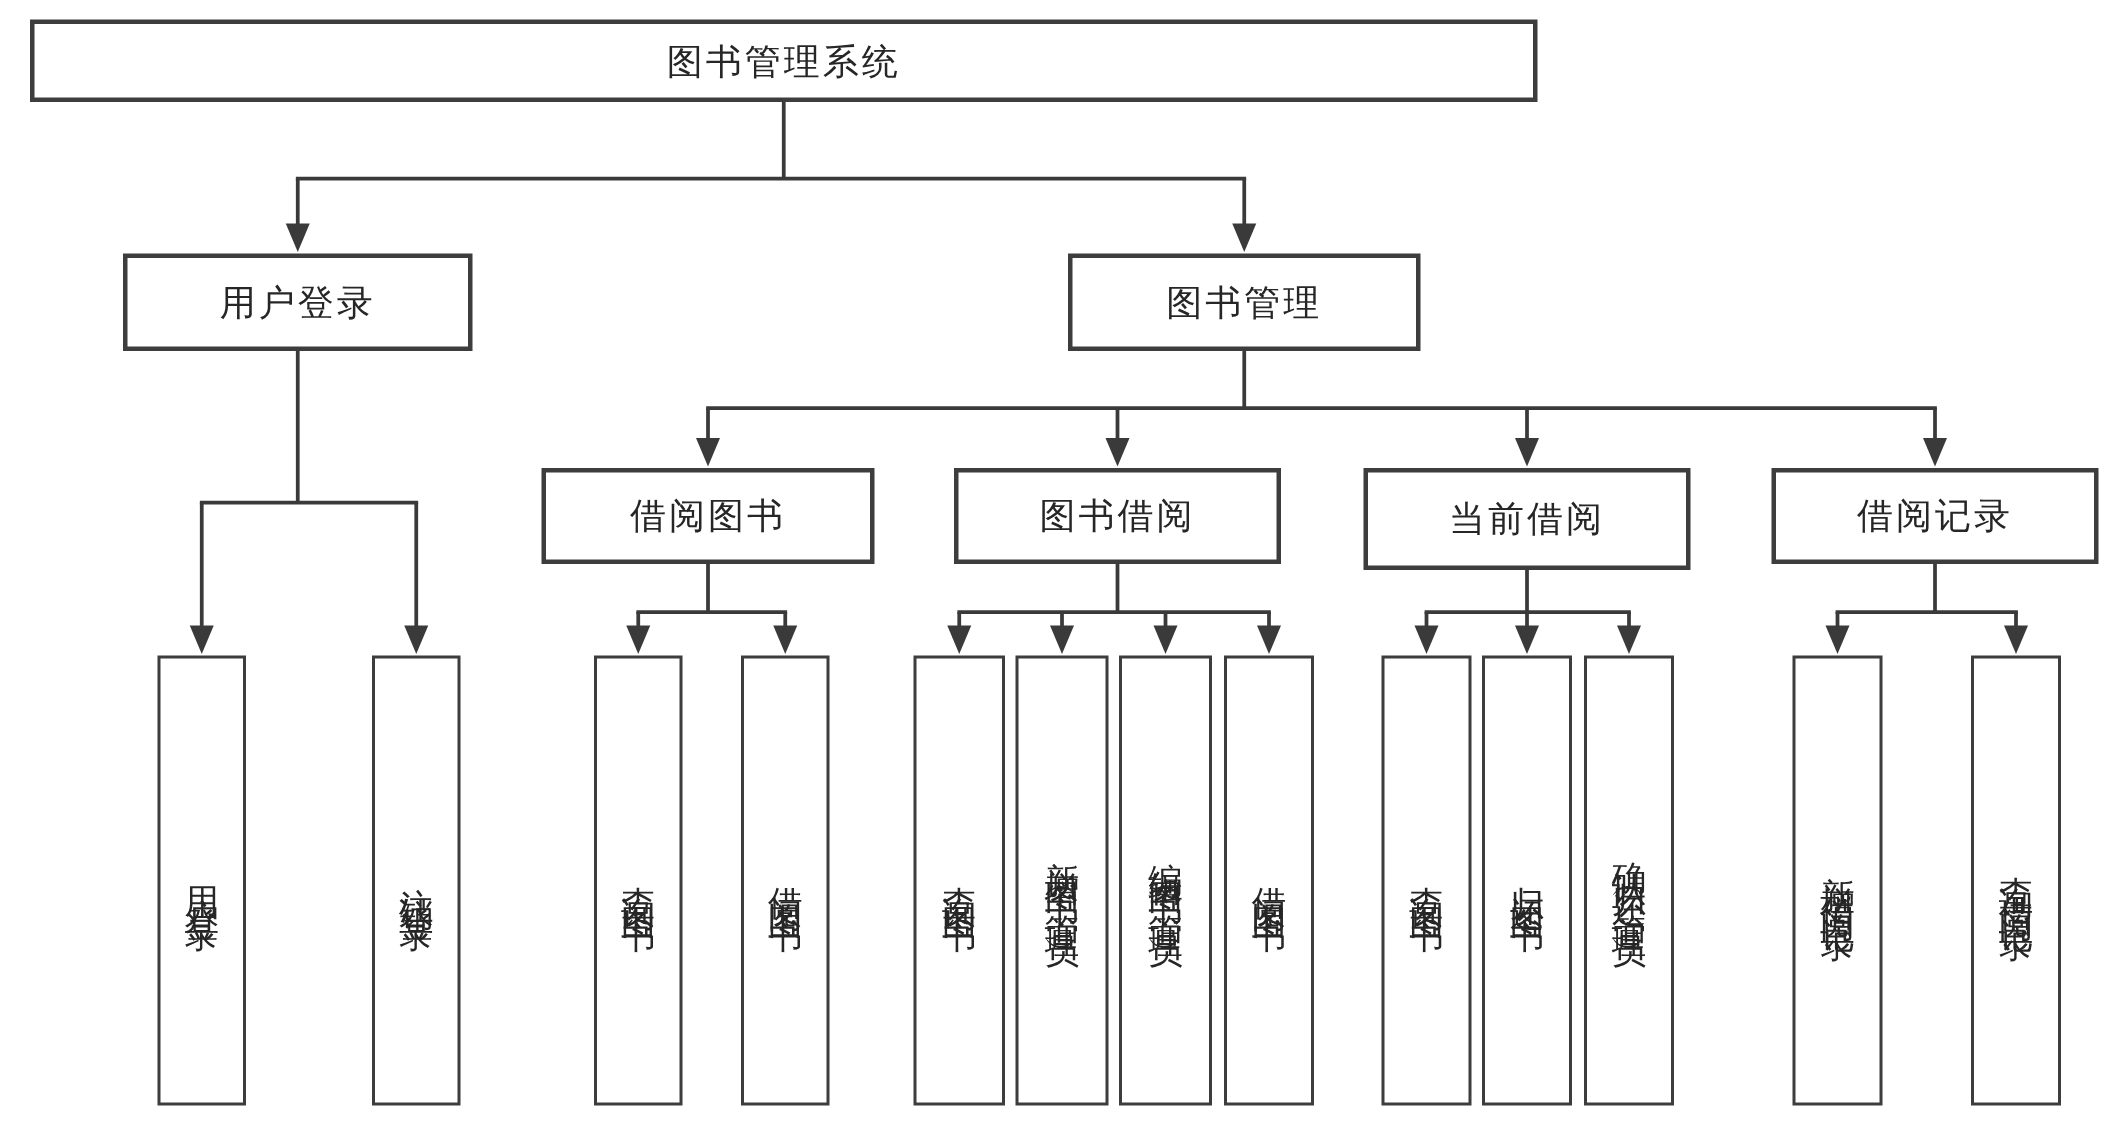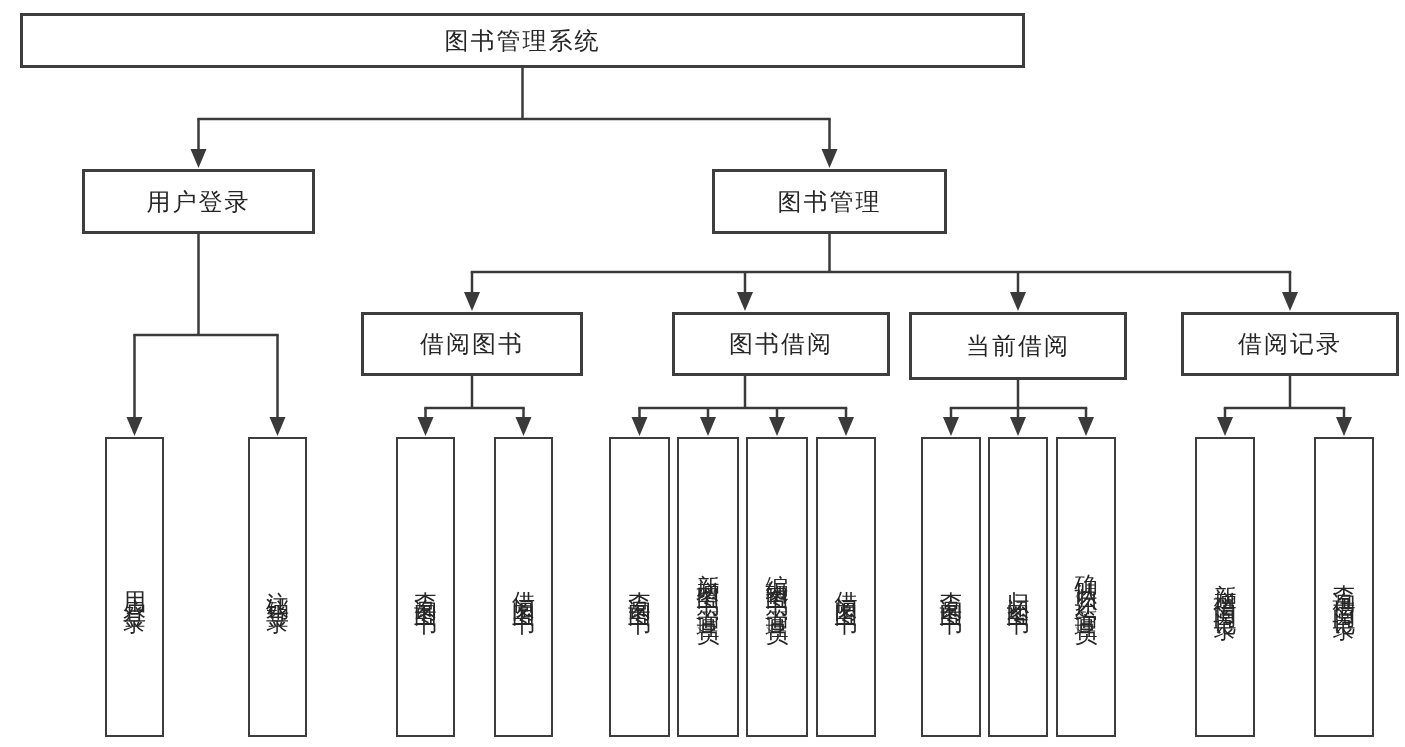--- a/index.html
+++ b/index.html
@@ -129,21 +129,21 @@
       </div>
       <div class="node horizontal" style="left: 82px; top: 169px; width: 233px; height: 65px;">
         <span class="node-label">用户登录</span>
       </div>
       <div class="node horizontal" style="left: 712px; top: 169px; width: 235px; height: 65px;">
         <span class="node-label">图书管理</span>
       </div>
       <div class="node horizontal" style="left: 361px; top: 312px; width: 222px; height: 64px;">
         <span class="node-label">借阅图书</span>
       </div>
-      <div class="node horizontal" style="left: 636px; top: 312px; width: 218px; height: 64px; margin-left: 36px;">
+      <div class="node horizontal" style="left: 636px; top: 312px; width: 218px; height: 64px;">
         <span class="node-label">图书借阅</span>
       </div>
       <div class="node horizontal" style="left: 909px; top: 312px; width: 218px; height: 68px;">
         <span class="node-label">当前借阅</span>
       </div>
       <div class="node horizontal" style="left: 1181px; top: 312px; width: 218px; height: 64px;">
         <span class="node-label">借阅记录</span>
       </div>
       <div class="node vertical" style="left: 105px; top: 437px; width: 59px; height: 300px;">
         <span class="node-label">用户登录</span>

